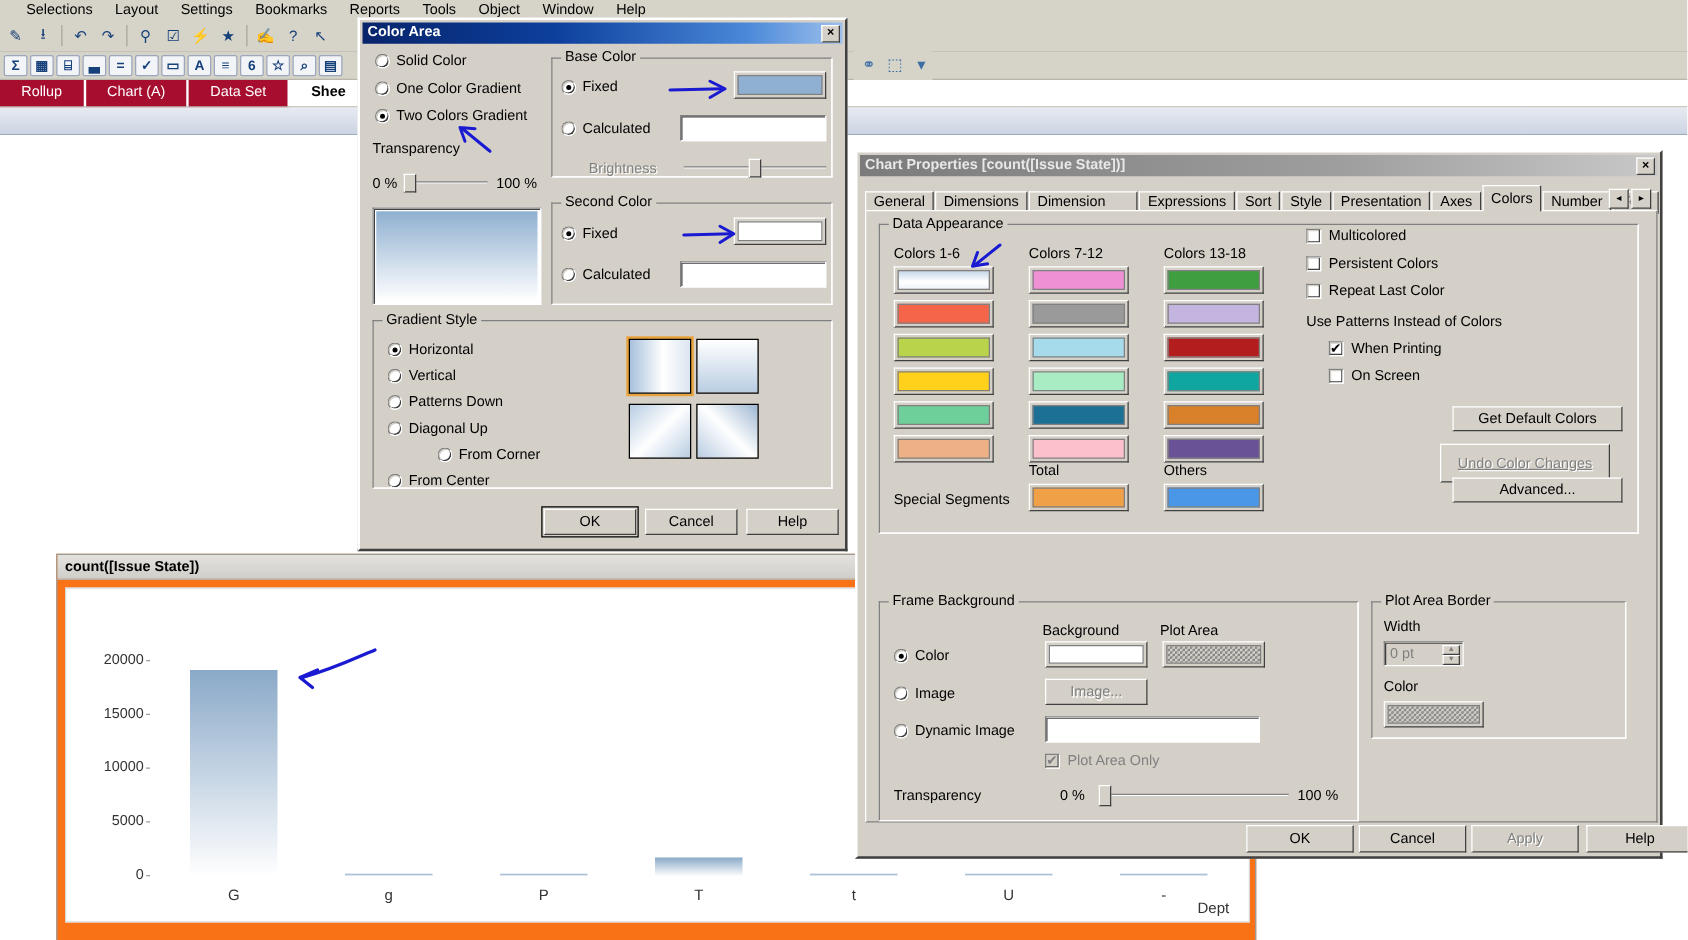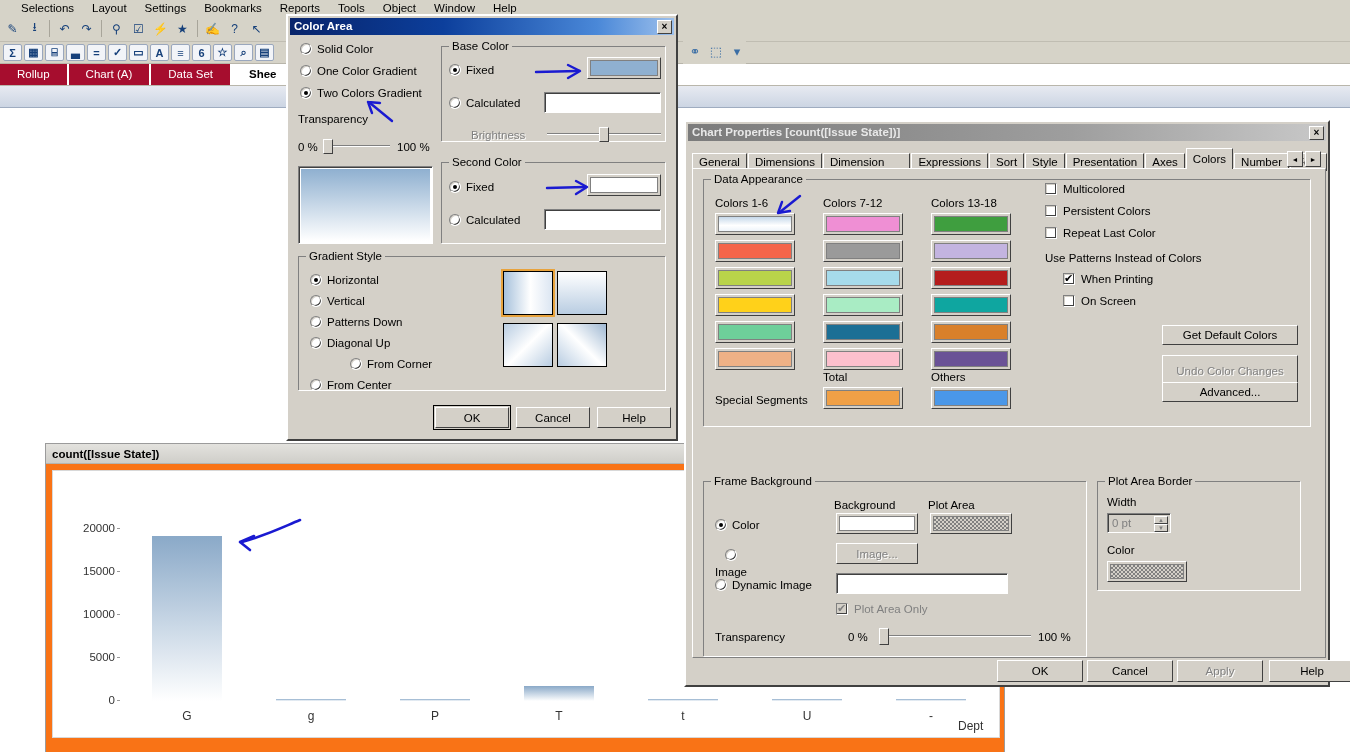--- a/index.html
+++ b/index.html
@@ -435,39 +435,39 @@
         <span>When Printing</span>
       </div>
       <div class="chk" style="left:370px; top:126px;">
         <span class="cb"></span>
         <span>On Screen</span>
       </div>
 
       <div class="btn" style="left:469px; top:156px; width:136px; height:20px;">
         <span>Get Default Colors</span>
       </div>
-      <div class="btn dis" style="left:469px; top:186px; width:136px; height:31px;">
+      <div class="btn dis" style="left:459px; top:186px; width:136px; height:31px;text-decoration:underline;">
         <span>Undo Color Changes</span>
       </div>
       <div class="btn" style="left:469px; top:213px; width:136px; height:20px;">
         <span>Advanced...</span>
       </div>
 
       <div class="grp" style="left:10px; top:312px; width:384px; height:176px;">
         <span class="lg">Frame Background</span>
       </div>
 
       <div class="lbl" style="left:141px; top:330px;">Background</div>
       <div class="lbl" style="left:235px; top:330px;">Plot Area</div>
 
       <div class="radio" style="left:22px; top:350px;">
         <span class="rdot on"></span>
         <span>Color</span>
       </div>
-      <div class="radio" style="left:22px; top:380px;flex-direction:column;">
+      <div class="radio" style="left:22px; top:380px;">
         <span class="rdot"></span>
         <span>Image</span>
       </div>
       <div class="radio" style="left:22px; top:410px;">
         <span class="rdot"></span>
         <span>Dynamic Image</span>
       </div>
 
       <div class="swbtn" style="left:143px; top:344px; width:82px; height:21px;">
         <i id="bg-swatch" style="background: rgb(255, 255, 255);"></i>

